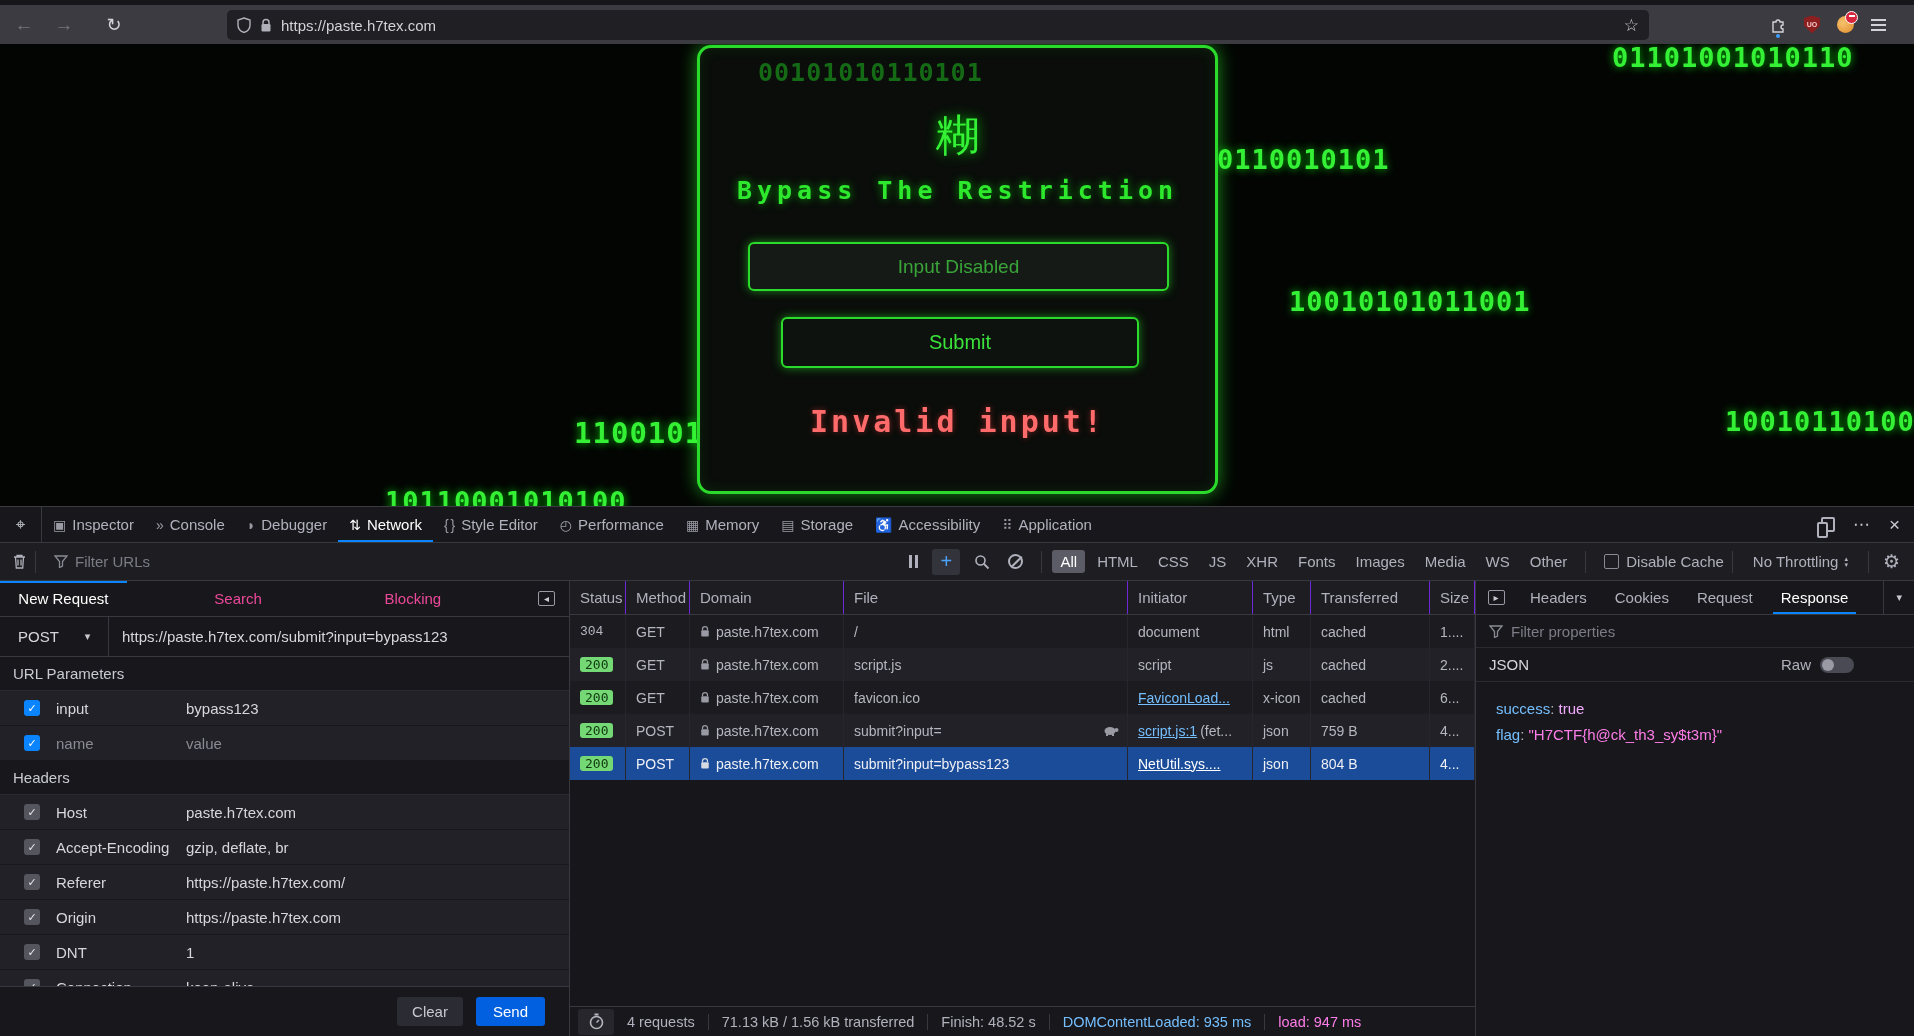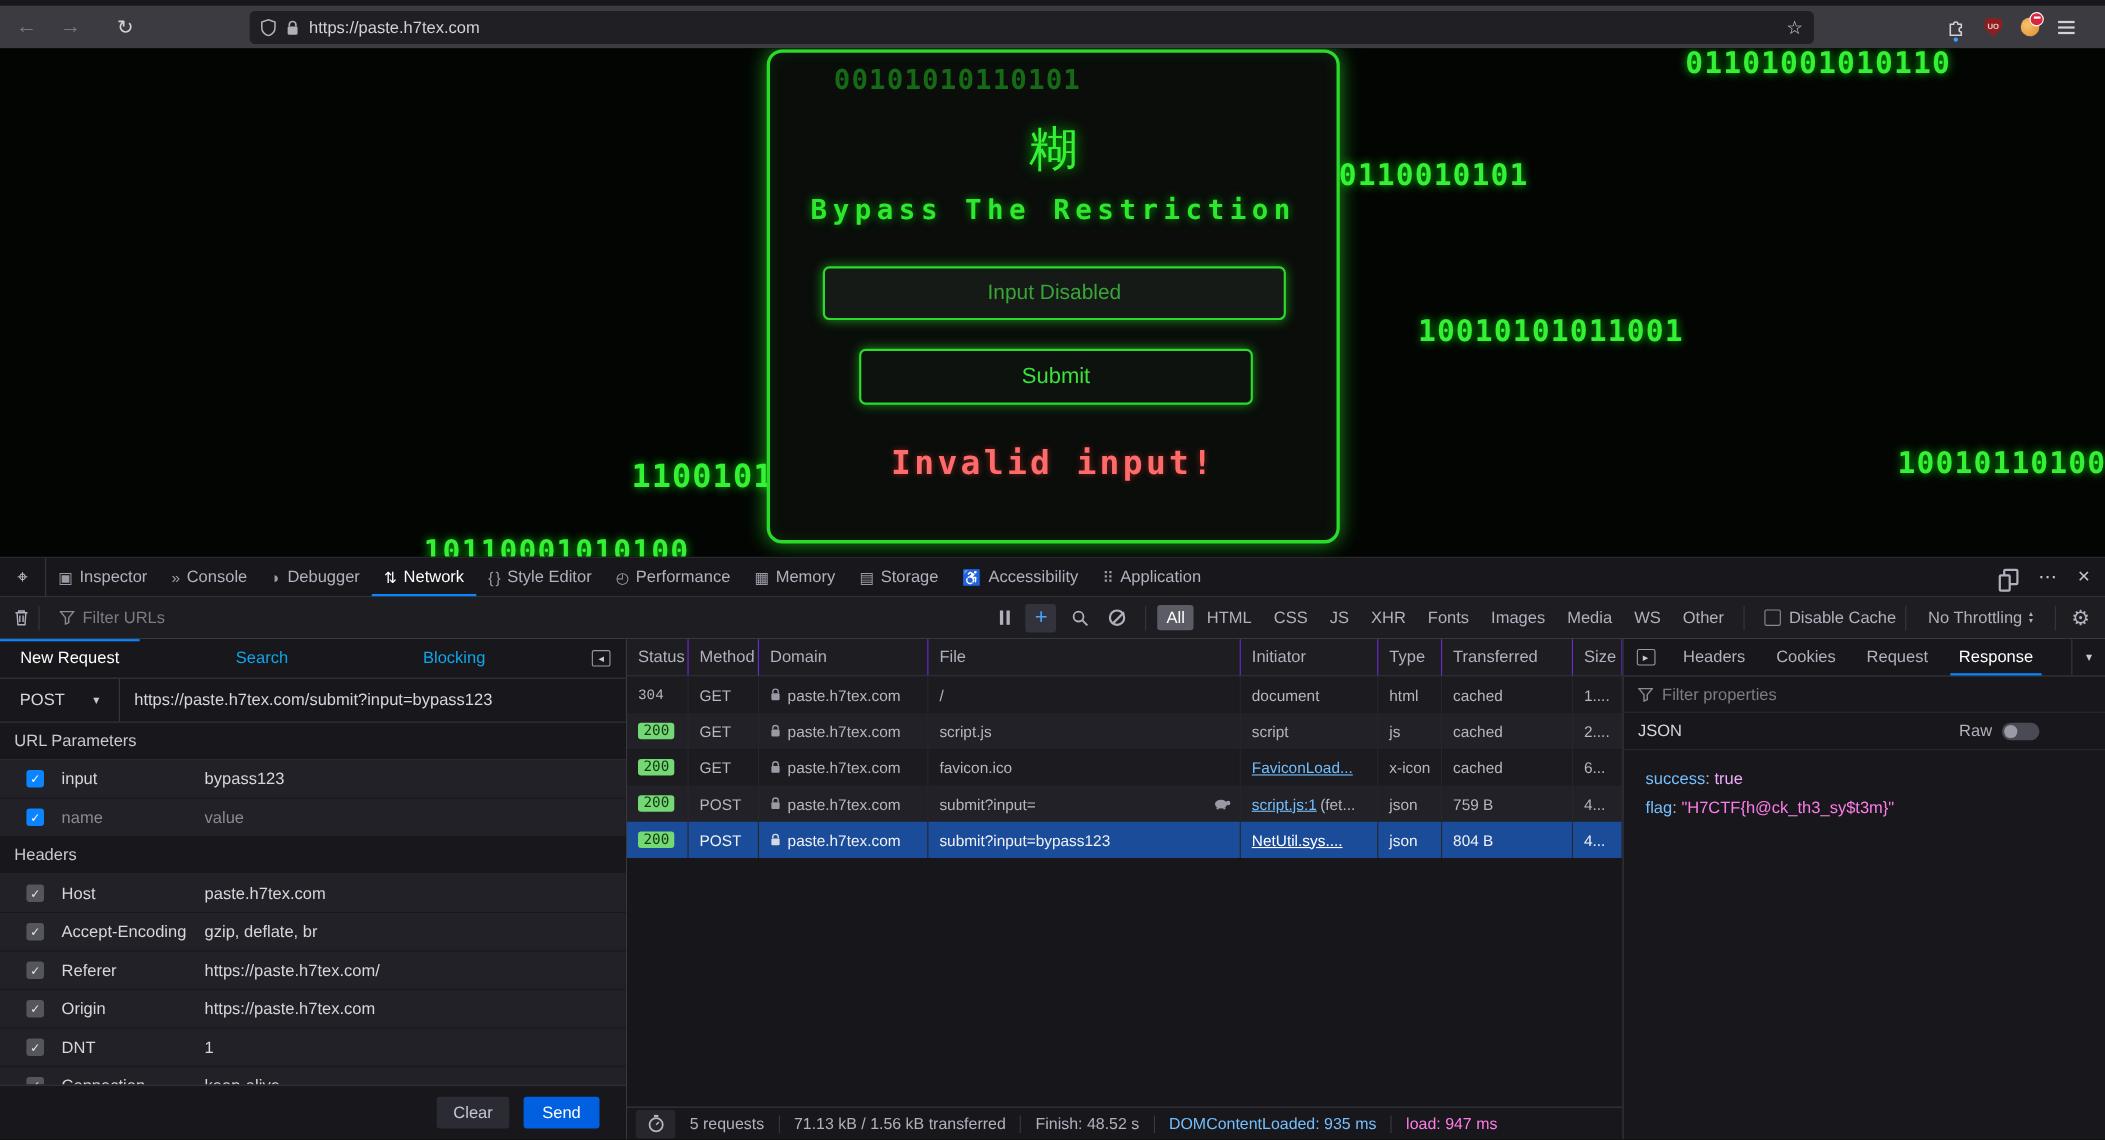--- a/index.html
+++ b/index.html
@@ -33,21 +33,21 @@
   .proxy i { position:absolute; right:-1px; top:-1px; width:6px; height:2px; background:#fff; z-index:2; }
   .hamburger { display:flex; flex-direction:column; gap:3px; }
   .hamburger i { width:15px; height:2px; background:#d2d2d7; }
 
   
   .page { position:relative; height:462px; background:#030503; overflow:hidden;
           font-family:"DejaVu Sans Mono", monospace; }
   .binary { position:absolute; font-weight:bold; font-size:27px; letter-spacing:1px; white-space:nowrap; }
   .binary .br { color:#35f135; text-shadow:0 0 9px rgba(0,255,0,.75); }
   .binary .dm { color:#156a15; text-shadow:0 0 6px rgba(0,180,0,.35); }
-  .b0 { left:1532px; top:-2px; }
+  .b0 { left:1612px; top:-2px; }
   .b1 { left:1148px; top:100px; }
   .b2 { left:1289px; top:242px; }
   .b3 { left:574px;  top:372px; font-size:29px; }
   .b4 { left:385px;  top:442px; }
   .b5 { left:1725px; top:362px; }
 
   .card { position:absolute; left:697px; top:1px; width:521px; height:449px;
           background:#0a0d0a; border:3px solid #2bdb2b; border-radius:14px;
           box-shadow:0 0 18px rgba(46,255,46,.55), inset 0 0 14px rgba(46,255,46,.10); }
   .card-binary { position:absolute; left:58px; top:10px; font-size:25px; font-weight:bold;
@@ -109,21 +109,21 @@
   .dc-check { width:15px; height:15px; border:1px solid #8a8a95; border-radius:2px; margin:0 7px 0 10px; background:#1d1d22; }
   .throttle { display:flex; align-items:center; gap:6px; padding:0 12px; }
   .updown { display:flex; flex-direction:column; font-size:7px; line-height:6px; color:#b1b1bd; }
   .gear { font-size:19px; color:#b1b1bd; padding:0 14px 0 6px; }
 
   .dt-body { flex:1; display:flex; min-height:0; }
 
   
   .pane-left { width:570px; flex:none; border-right:1px solid #38383f; display:flex; flex-direction:column; background:#18181c; }
   .nr-tabs { height:36px; display:flex; align-items:stretch; border-bottom:1px solid #38383f;gap:48px; }
-  .nr-tab { width:170px; display:flex; align-items:center; justify-content:center; position:relative; color:#0ea5e9; }
+  .nr-tab { width:170px; display:flex; align-items:center; justify-content:center; position:relative; color:#ec4899; }
   .nr-tab.active { color:#fff; }
   .nr-tab.active::before { content:""; position:absolute; top:0; left:0; right:0; height:2px; background:#0a84ff; }
   .nr-collapse { margin-left:auto; width:60px; display:flex; align-items:center; justify-content:center; }
   .boxed-arrow { width:17px; height:15px; border:1px solid #9a9aa5; border-radius:2px; color:#c8c8d0;
                  font-size:10px; display:flex; align-items:center; justify-content:center; }
   .nr-builder { height:40px; display:flex; align-items:center; border-bottom:1px solid #38383f; }
   .method-select { width:109px; height:100%; display:flex; align-items:center; gap:26px;
                    padding-left:18px; border-right:1px solid #38383f; color:#d7d7db; }
   .method-select .chev { font-size:11px; color:#c8c8d0; }
   .nr-url { flex:1; background:transparent; border:none; outline:none; color:#d7d7db; font-size:15px; padding:0 13px; }
@@ -581,21 +581,21 @@
       <div class="tbl-filler"></div>
 
       <div class="dt-statusbar">
         <span class="sb-clock">
           <svg width="15" height="17" viewBox="0 0 15 17">
               <circle cx="7.5" cy="9.5" r="6" fill="none" stroke="#b6b6c0" stroke-width="1.6"></circle>
               <rect x="5.5" y="0.5" width="4" height="2" fill="#b6b6c0"></rect>
               <path d="M7.5 9.5 L10 7" stroke="#b6b6c0" stroke-width="1.5"></path>
             </svg>
         </span>
-        <span class="sb-item">5 requests</span>
+        <span class="sb-item">4 requests</span>
         <span class="sb-sep"></span>
         <span class="sb-item">71.13 kB / 1.56 kB transferred</span>
         <span class="sb-sep"></span>
         <span class="sb-item">Finish: 48.52 s</span>
         <span class="sb-sep"></span>
         <span class="sb-item sb-blue">DOMContentLoaded: 935 ms</span>
         <span class="sb-sep"></span>
         <span class="sb-item sb-pink">load: 947 ms</span>
       </div>
     </div>

